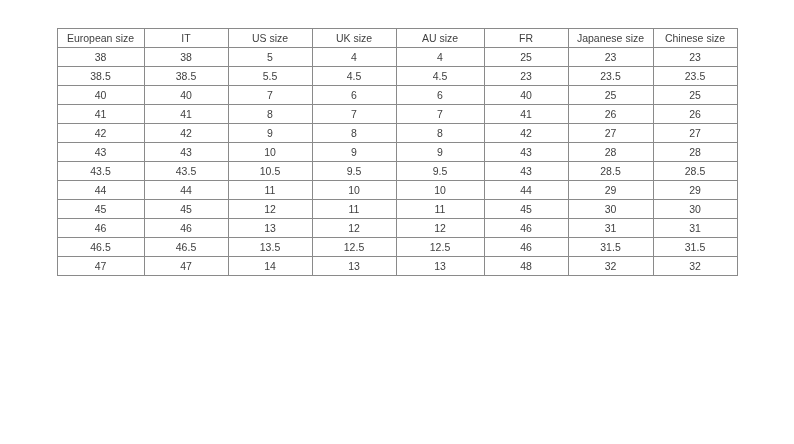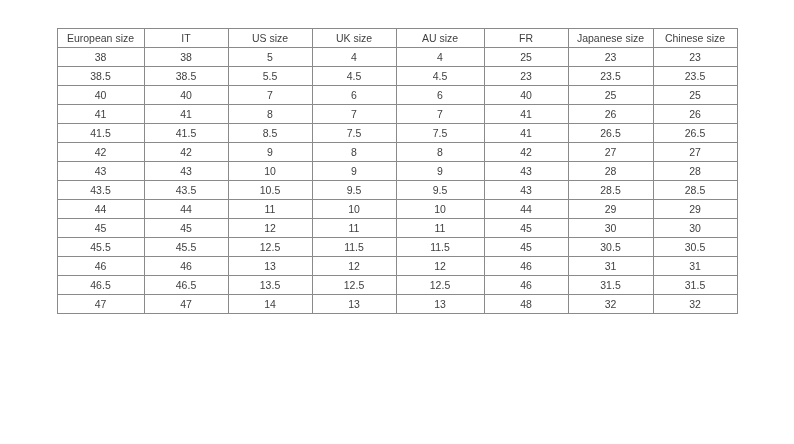--- a/index.html
+++ b/index.html
@@ -111,30 +111,20 @@
           <td>41</td>
           <td>41</td>
           <td>8</td>
           <td>7</td>
           <td>7</td>
           <td>41</td>
           <td>26</td>
           <td>26</td>
         </tr>
         <tr>
-          <td>41.5</td>
-          <td>41.5</td>
-          <td>8.5</td>
-          <td>7.5</td>
-          <td>7.5</td>
-          <td>41</td>
-          <td>26.5</td>
-          <td>26.5</td>
-        </tr>
-        <tr>
           <td>42</td>
           <td>42</td>
           <td>9</td>
           <td>8</td>
           <td>8</td>
           <td>42</td>
           <td>27</td>
           <td>27</td>
         </tr>
         <tr>
@@ -171,30 +161,20 @@
           <td>45</td>
           <td>45</td>
           <td>12</td>
           <td>11</td>
           <td>11</td>
           <td>45</td>
           <td>30</td>
           <td>30</td>
         </tr>
         <tr>
-          <td>45.5</td>
-          <td>45.5</td>
-          <td>12.5</td>
-          <td>11.5</td>
-          <td>11.5</td>
-          <td>45</td>
-          <td>30.5</td>
-          <td>30.5</td>
-        </tr>
-        <tr>
           <td>46</td>
           <td>46</td>
           <td>13</td>
           <td>12</td>
           <td>12</td>
           <td>46</td>
           <td>31</td>
           <td>31</td>
         </tr>
         <tr>

